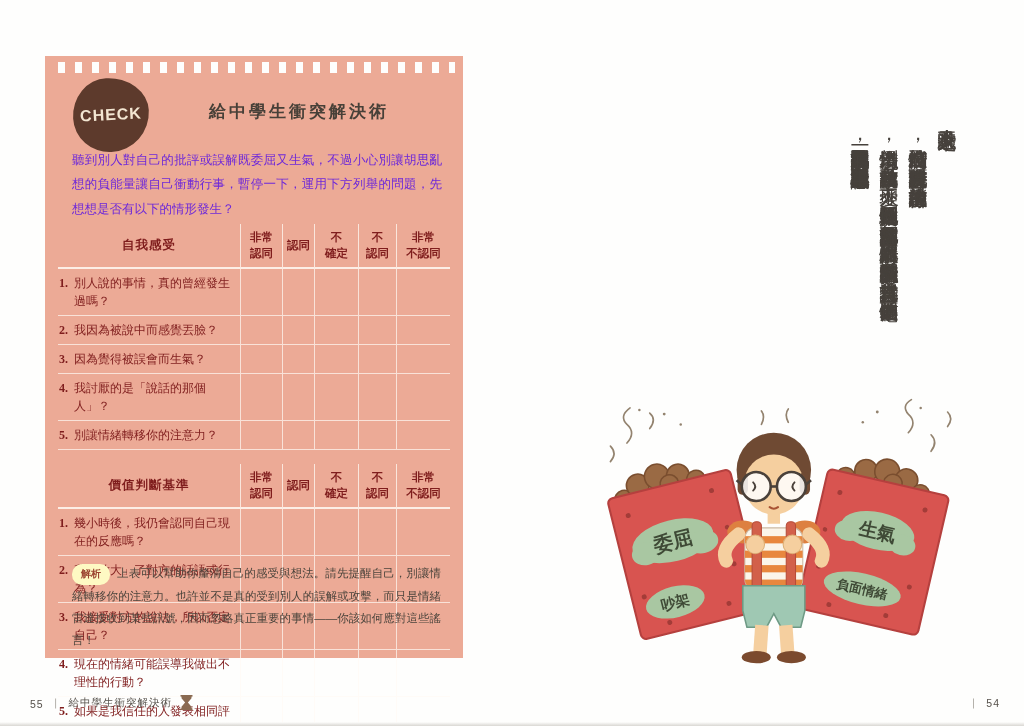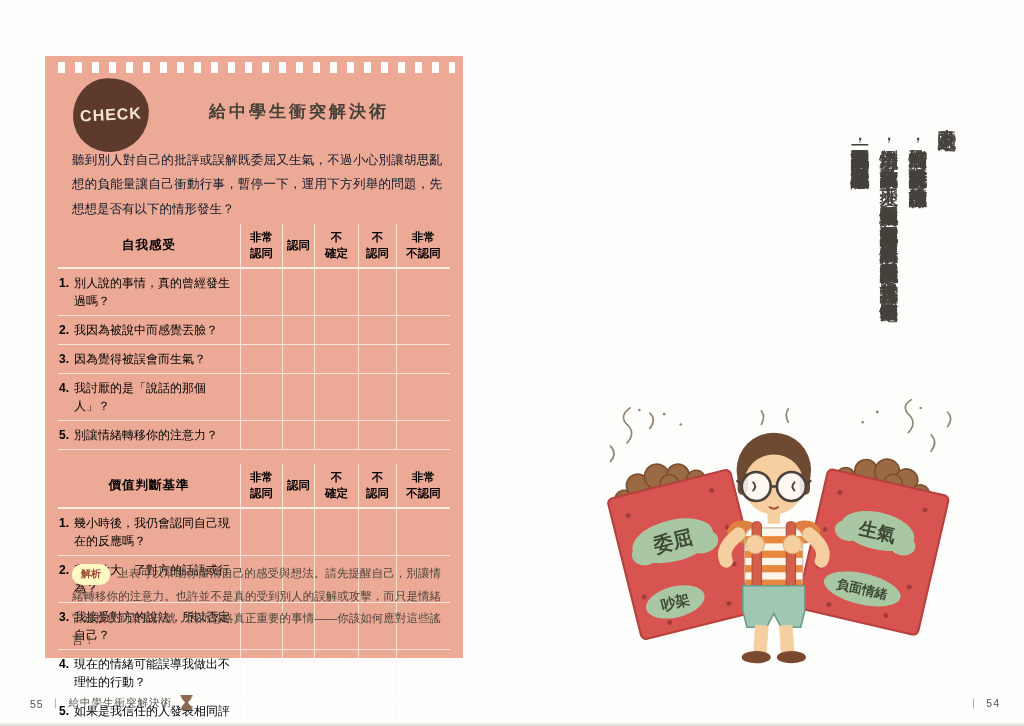--- a/index.html
+++ b/index.html
@@ -29,26 +29,26 @@
     display:flex;align-items:center;justify-content:center;
     font-weight:bold;font-size:16px;letter-spacing:1px;
     transform:rotate(-3deg);
   }
   .note-title{
     position:absolute;left:130px;right:40px;top:44px;text-align:center;
     font-size:17px;font-weight:bold;letter-spacing:3px;color:#474038;
   }
   .intro{
     position:absolute;left:27px;right:21px;top:92px;
-    font-size:12.5px;line-height:1.95;text-align:justify;color:#0f172a;
+    font-size:12.5px;line-height:1.95;text-align:justify;color:#6d28d9;
   }
   .tables{position:absolute;left:0;right:0;top:168px;}
   .qtable{
     display:grid;grid-template-columns:1fr 42px 32px 44px 38px 54px;
-    margin:0 13px;font-size:12px;color:#000000;
+    margin:0 13px;font-size:12px;color:#7f1d1d;font-family:Liberation Serif, serif;
   }
   .qtable + .qtable{margin-top:14px;}
   .qt-title{
     display:flex;align-items:center;justify-content:center;
     font-weight:bold;font-size:12.5px;letter-spacing:1px;
   }
   .qt-opt{
     display:flex;align-items:center;justify-content:center;text-align:center;
     white-space:pre-line;font-weight:bold;font-size:11.5px;line-height:1.35;
     padding:6px 0;border-left:1.5px solid rgba(255,250,244,.75);

